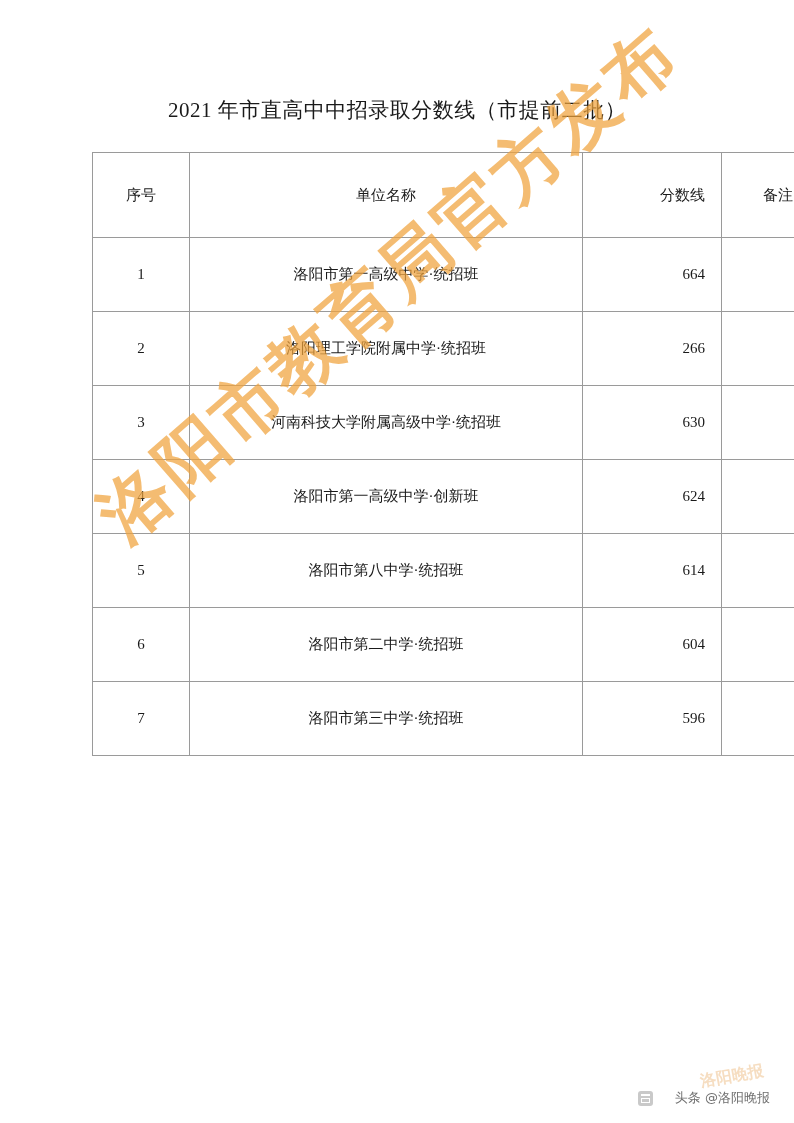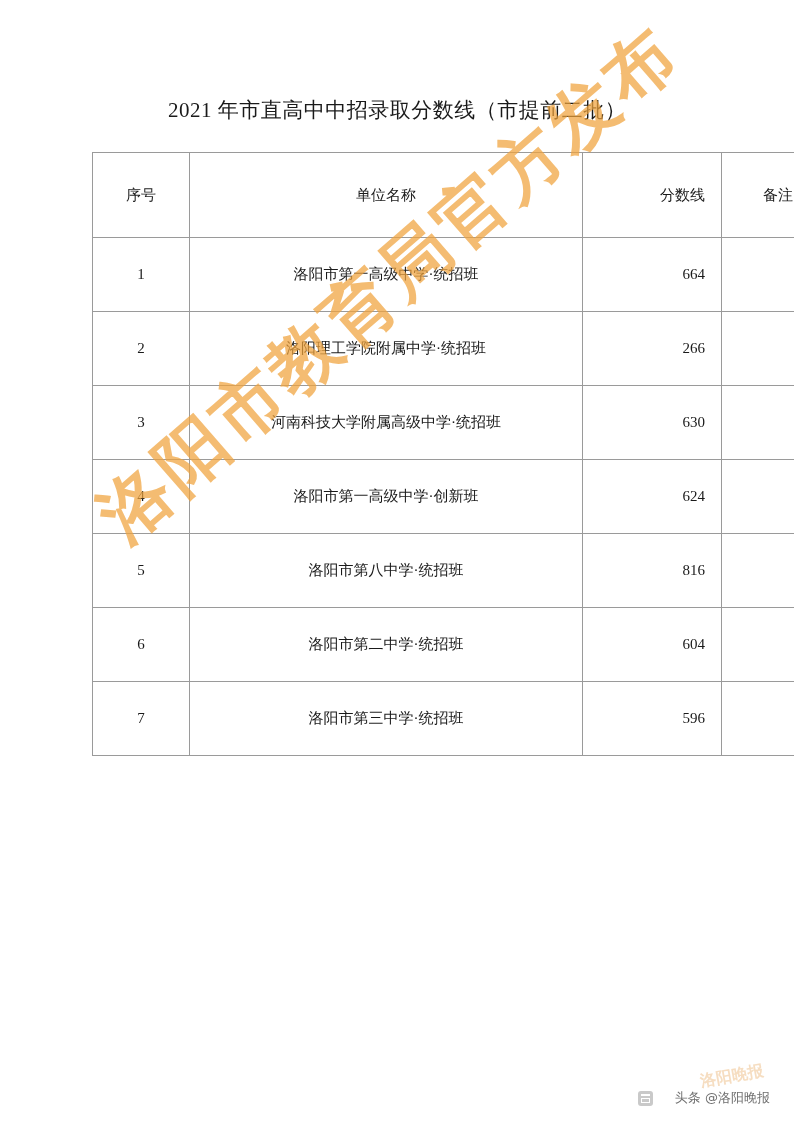--- a/index.html
+++ b/index.html
@@ -174,21 +174,21 @@
       </tr>
       <tr>
         <td class="col-no cell-no">4</td>
         <td class="col-name cell-name">洛阳市第一高级中学·创新班</td>
         <td class="col-score cell-score">624</td>
         <td class="col-remark"></td>
       </tr>
       <tr>
         <td class="col-no cell-no">5</td>
         <td class="col-name cell-name">洛阳市第八中学·统招班</td>
-        <td class="col-score cell-score">816</td>
+        <td class="col-score cell-score">614</td>
         <td class="col-remark"></td>
       </tr>
       <tr>
         <td class="col-no cell-no">6</td>
         <td class="col-name cell-name">洛阳市第二中学·统招班</td>
         <td class="col-score cell-score">604</td>
         <td class="col-remark"></td>
       </tr>
       <tr>
         <td class="col-no cell-no">7</td>

